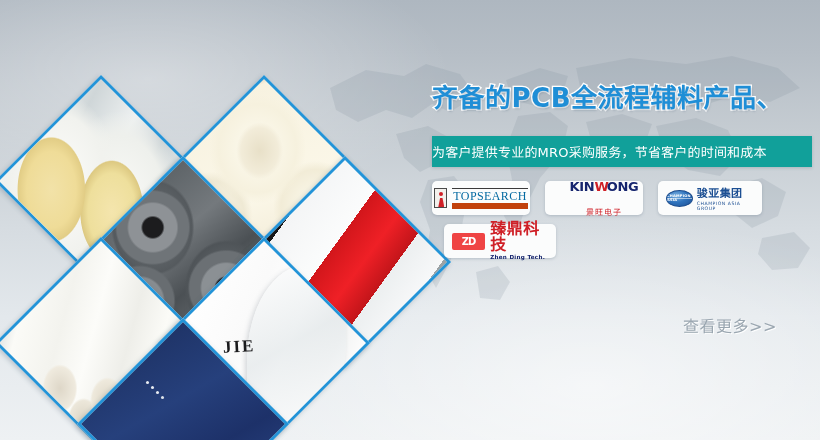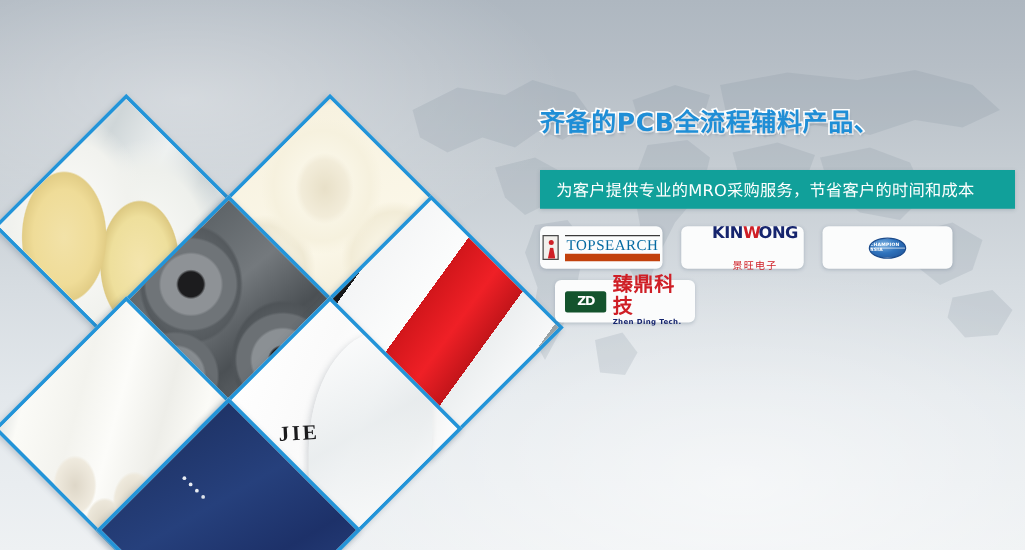--- a/index.html
+++ b/index.html
@@ -171,39 +171,38 @@
   
   .content {
     position:absolute;
     left:432px; top:78px;
     width:388px;
   }
 
   .headline {
     font-family:"DejaVu Sans","Liberation Sans",sans-serif;
     font-weight:700;
-    font-size:20px;
+    font-size:26px;
     line-height:40px;
     color:#1f8ed6;
     letter-spacing:.5px;
     -webkit-text-stroke:2.6px #ffffff;
     paint-order:stroke fill;
     text-shadow:1px 2px 2px rgba(90,110,130,.30);
     white-space:nowrap;
   }
   .headline .l2 { display:block; }
 
   .tagbar {
     margin-top:18px;
     width:380px;
     height:31px;
     background:#11a09a;
     display:flex;
     align-items:center;
-    padding-left:13px;
     box-shadow:0 1px 3px rgba(70,100,110,.25);
   }
   .tagbar-text {
     color:#ffffff;
     font-size:13px;
     font-family:"DejaVu Sans","Liberation Sans",sans-serif;
     letter-spacing:.2px;
     white-space:nowrap;
   }
 
@@ -309,21 +308,21 @@
   }
   .ca-en {
     margin-top:2px; font-size:4.6px; color:#1c4f93;
     letter-spacing:.5px; font-family:"DejaVu Sans",sans-serif;
   }
 
   
   .zd { display:flex; align-items:center; gap:5px; }
   .zd-mark {
     width:38px; height:17px;
-    background:#14532d;
+    background:#ef4444;
     border-radius:2px;
     display:flex; align-items:center; justify-content:center;
     color:#fff; font-weight:700; font-size:10px;
     font-family:"DejaVu Sans",sans-serif;
     letter-spacing:-1px;
   }
   .zd-txt { line-height:1; text-align:left; }
   .zd-cn {
     font-size:16px; font-weight:700; color:#cf1f26;
     font-family:"DejaVu Sans",sans-serif; letter-spacing:.6px;
@@ -420,33 +419,38 @@
           <div class="kw-main"><span>KIN</span><span class="w">W</span><span>ONG</span></div>
           <div class="kw-sub">景旺电子</div>
         </div>
       </div>
 
       <div class="logo-card lg3">
         <div class="ca">
           <span class="ca-globe">
               <span>CHAMPION ASIA</span>
             </span>
+          <span class="ca-txt">
+            <span class="ca-cn">骏亚集团</span>
+            <span class="ca-en" style="display:block">CHAMPION ASIA GROUP</span>
+          </span>
         </div>
       </div>
 
     </div>
 
     <div class="logos row2">
       <div class="logo-card lg4">
         <div class="zd">
           <span class="zd-mark">ZD</span>
           <span class="zd-txt">
             <span class="zd-cn">臻鼎科技</span>
             <span class="zd-en" style="display:block">Zhen Ding Tech.</span>
           </span>
         </div>
       </div>
     </div>
 
   </div>
 
+  <div class="viewmore">查看更多&gt;&gt;</div>
 
 </div>
 
 </body></html>

